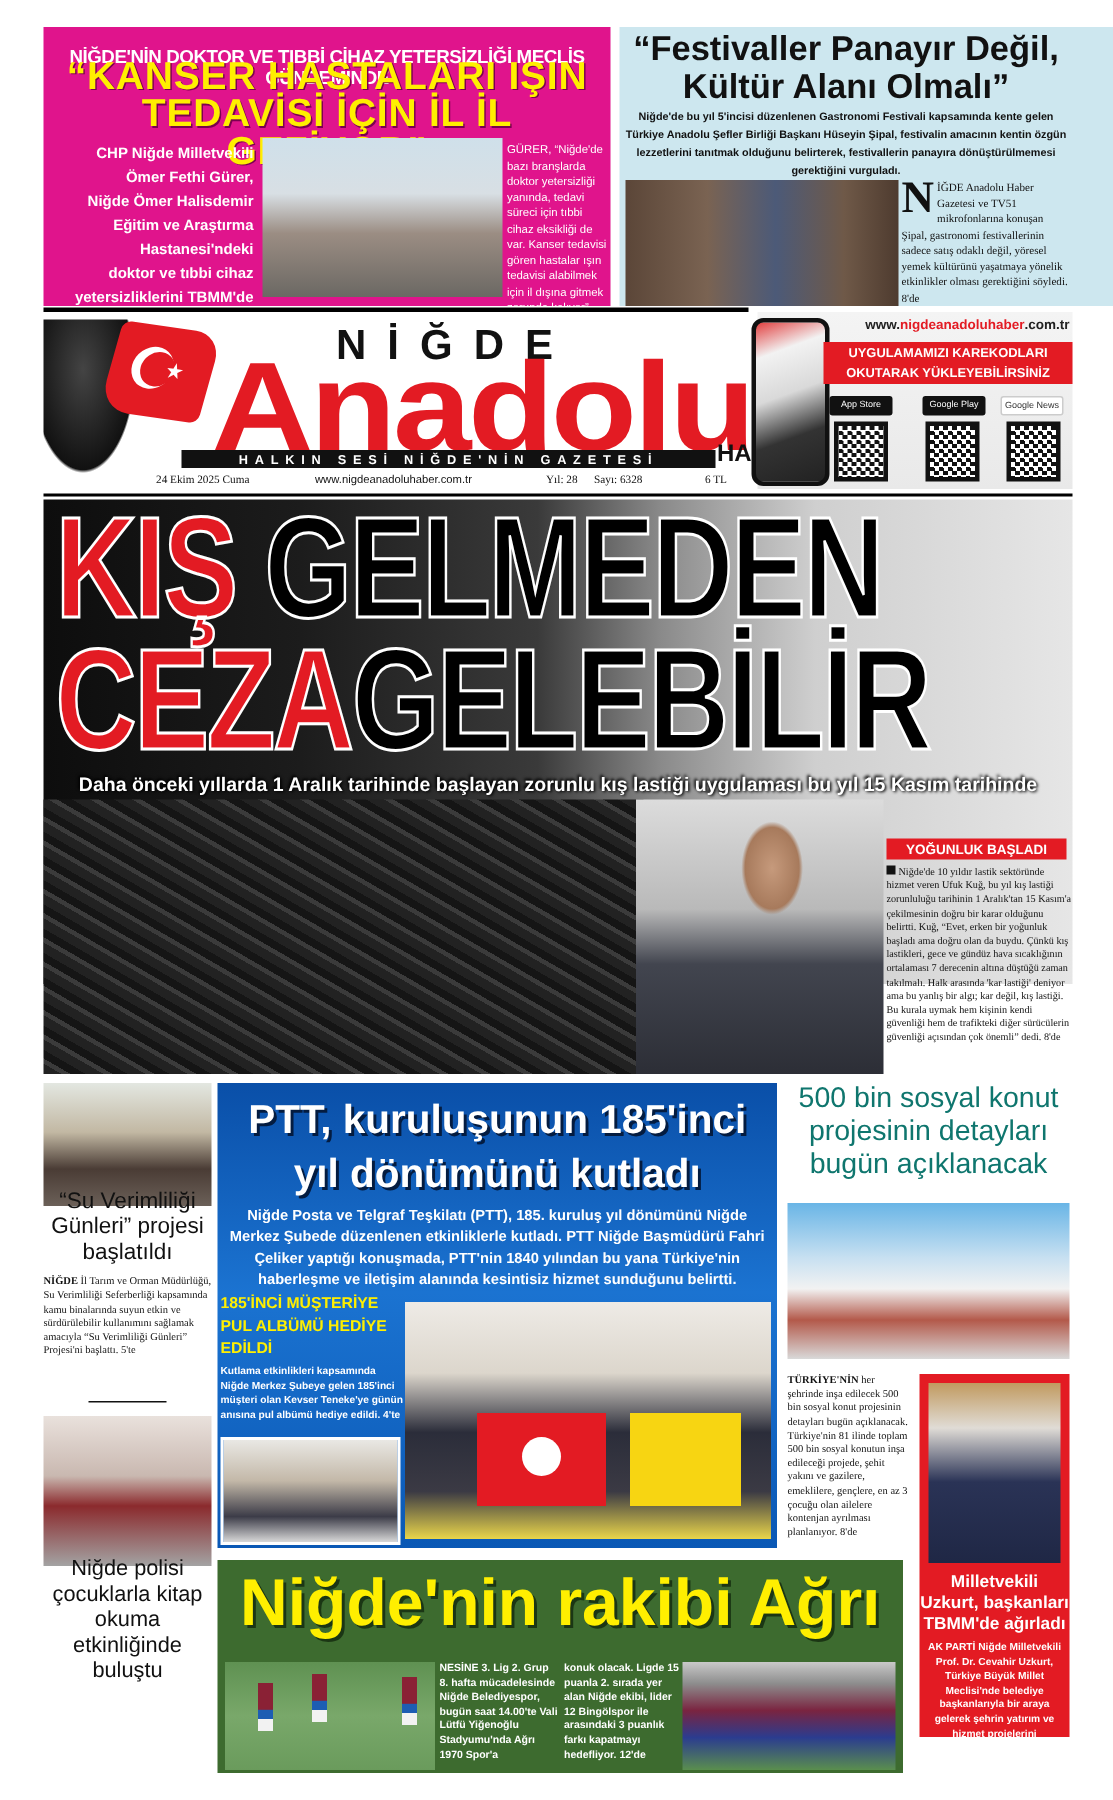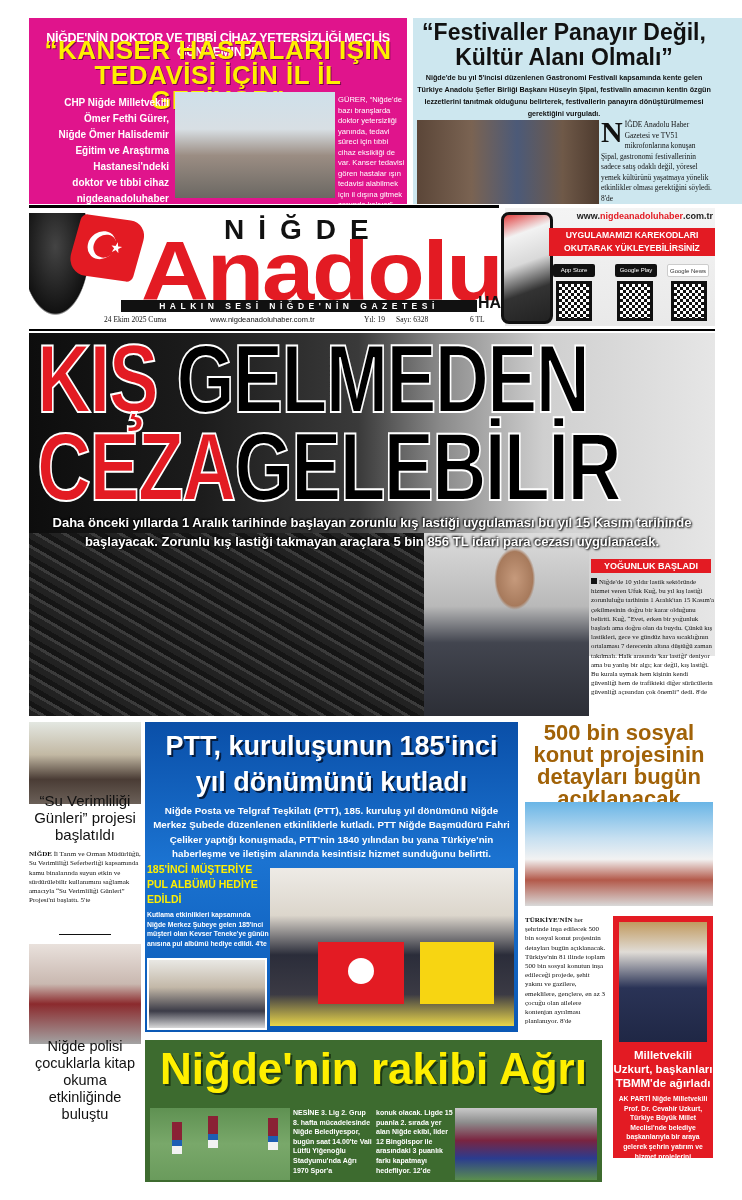--- a/index.html
+++ b/index.html
@@ -77,21 +77,21 @@
 #ptt .sub{left:2px;top:140px;width:120px;color:#ffef00;font-weight:bold;font-size:10.5px;line-height:15px}
 #ptt .subb{left:2px;top:188px;width:122px;color:#fff;font-weight:bold;font-size:6.8px;line-height:9.5px}
 #ptt .photo{left:125px;top:146px;width:244px;height:158px;background:linear-gradient(180deg,#eeebe6 0%,#dcd6cc 30%,#2b2d3a 55%,#3b3a44 80%,#e9d54a 100%)}
 #ptt .photo .flag{left:48px;top:74px;width:86px;height:62px;background:#e31b23}
 #ptt .photo .flag i{position:absolute;left:30px;top:16px;width:26px;height:26px;border-radius:50%;background:#fff}
 #ptt .photo .yellow{left:150px;top:74px;width:74px;height:62px;background:#f7d512}
 #ptt .inset{left:2px;top:236px;width:120px;height:72px;background:linear-gradient(180deg,#e9e8e4 0%,#c3b8a8 40%,#3c3c48 75%,#d8d8d8 100%);border:2px solid #fff}
 
 
 #rcol{left:523px;top:722px;width:192px;height:478px}
-#rcol .hl{left:0;top:0;width:192px;text-align:center;font-weight:bold;font-size:22px;line-height:22px;color:#a16207}
+#rcol .hl{left:0;top:0;width:192px;text-align:center;font-weight:normal;font-size:19px;line-height:22px;color:#0f766e}
 #rcol .photo{left:2px;top:80px;width:188px;height:104px;background:linear-gradient(180deg,#69b5e6 0%,#c7e0f1 35%,#f2f2f2 55%,#b3594a 75%,#d9d9d9 100%)}
 #rcol .body{left:2px;top:194px;width:82px;font-size:7px;line-height:9.2px;color:#111}
 #rcol .red{left:90px;top:194px;width:100px;height:242px;background:#e31b23}
 #rcol .red .ph{left:6px;top:6px;width:88px;height:120px;background:linear-gradient(180deg,#c19a5f 0%,#e0dcd6 25%,#2a3356 55%,#1f2745 100%)}
 #rcol .red .h{left:0;top:132px;width:100px;text-align:center;color:#fff;font-weight:bold;font-size:11.5px;line-height:14px}
 #rcol .red .b{left:4px;top:178px;width:92px;text-align:center;color:#fff;font-size:6.8px;line-height:9.6px;font-weight:bold}
 
 
 #sport{left:145px;top:1040px;width:457px;height:142px;background:#3d6b2f}
 #sport .hl{left:0;top:0;width:457px;text-align:center;color:#ffef00;font-weight:900;font-size:44px;line-height:58px;text-shadow:2px 2px 0 #1b3614}
@@ -110,21 +110,21 @@
     <div>“KANSER HASTALARI IŞIN</div>
     <div>TEDAVİSİ İÇİN İL İL GEZİYOR”</div>
   </div>
   <div class="abs left">
     <div><span>CHP Niğde Milletvekili</span></div>
     <div><span>Ömer Fethi Gürer,</span></div>
     <div><span>Niğde Ömer Halisdemir</span></div>
     <div><span>Eğitim ve Araştırma</span></div>
     <div><span>Hastanesi'ndeki</span></div>
     <div><span>doktor ve tıbbi cihaz</span></div>
-    <div><span>nigdeanadoluhaber TBMM'de</span></div>
+    <div><span>yetersizliklerini TBMM'de</span></div>
     <div><span>gündeme taşıdı.</span></div>
   </div>
   <div class="abs photo"></div>
   <div class="abs right">GÜRER, “Niğde'de bazı branşlarda doktor yetersizliği yanında, tedavi süreci için tıbbi cihaz eksikliği de var. Kanser tedavisi gören hastalar ışın tedavisi alabilmek için il dışına gitmek zorunda kalıyor” dedi. 3'te</div>
 </div>
 
 <div id="blue" class="abs">
   <div class="abs hl">
     <div>“Festivaller Panayır Değil,</div>
     <div>Kültür Alanı Olmalı”</div>
@@ -145,21 +145,21 @@
     <div class="abs moon2"></div>
     <div class="abs star">★</div>
   </div>
   <div class="abs nigde">NİĞDE</div>
   <div class="abs anadolu">Anadolu</div>
   <div class="abs slogan">HALKIN SESİ NİĞDE'NİN GAZETESİ</div>
   <div class="abs haber">HABER</div>
   <div class="abs info serif">
     <span style="left:0">24 Ekim 2025 Cuma</span>
     <span style="left:106px;font-family:'Liberation Sans',sans-serif">www.nigdeanadoluhaber.com.tr</span>
-    <span style="left:260px">Yıl: 19</span>
+    <span style="left:260px">Yıl: 28</span>
     <span style="left:292px">Sayı: 6328</span>
     <span style="left:366px">6 TL</span>
   </div>
 </div>
 
 <div id="app" class="abs">
   <div class="abs phone"></div>
   <div class="abs url"><span>www.</span><b>nigdeanadoluhaber</b><span>.com.tr</span></div>
   <div class="abs cta">
     <div>UYGULAMAMIZI KAREKODLARI</div>
@@ -177,21 +177,20 @@
 
 <div id="main" class="abs">
   <div class="abs tire"></div>
   <div class="abs man"></div>
   <div class="abs h1">
     <div><span class="red">KIŞ</span> <span class="blk">GELMEDEN</span></div>
     <div><span class="red">CEZA</span><span class="blk">GELEBİLİR</span></div>
   </div>
   <div class="abs dek">
     <div>Daha önceki yıllarda 1 Aralık tarihinde başlayan zorunlu kış lastiği uygulaması bu yıl  15 Kasım tarihinde</div>
-    <div>başlayacak. Zorunlu kış lastiği takmayan araçlara 5 bin 856 TL idari para cezası uygulanacak.</div>
   </div>
   <div class="abs sub">YOĞUNLUK BAŞLADI</div>
   <div class="abs side serif"><span class="bullet"></span><span>Niğde'de 10 yıldır lastik sektöründe hizmet veren Ufuk Kuğ, bu yıl kış lastiği zorunluluğu tarihinin 1 Aralık'tan 15 Kasım'a çekilmesinin doğru bir karar olduğunu belirtti. Kuğ, “Evet, erken bir yoğunluk başladı ama doğru olan da buydu. Çünkü kış lastikleri, gece ve gündüz hava sıcaklığının ortalaması 7 derecenin altına düştüğü zaman takılmalı. Halk arasında 'kar lastiği' deniyor ama bu yanlış bir algı; kar değil, kış lastiği. Bu kurala uymak hem kişinin kendi güvenliği hem de trafikteki diğer sürücülerin güvenliği açısından çok önemli” dedi. 8'de</span></div>
 </div>
 
 <div id="lcol" class="abs">
   <div class="abs p1"></div>
   <div class="abs h" style="top:70px;font-size:15px;line-height:17px">“Su Verimliliği Günleri” projesi başlatıldı</div>
   <div class="abs b serif" style="top:128px"><b>NİĞDE</b><span> İl Tarım ve Orman Müdürlüğü, Su Verimliliği Seferberliği kapsamında kamu binalarında suyun etkin ve sürdürülebilir kullanımını sağlamak amacıyla “Su Verimliliği Günleri” Projesi'ni başlattı. 5'te</span></div>
   <div class="abs" style="left:30px;top:212px;width:52px;height:1px;background:#111"></div>

